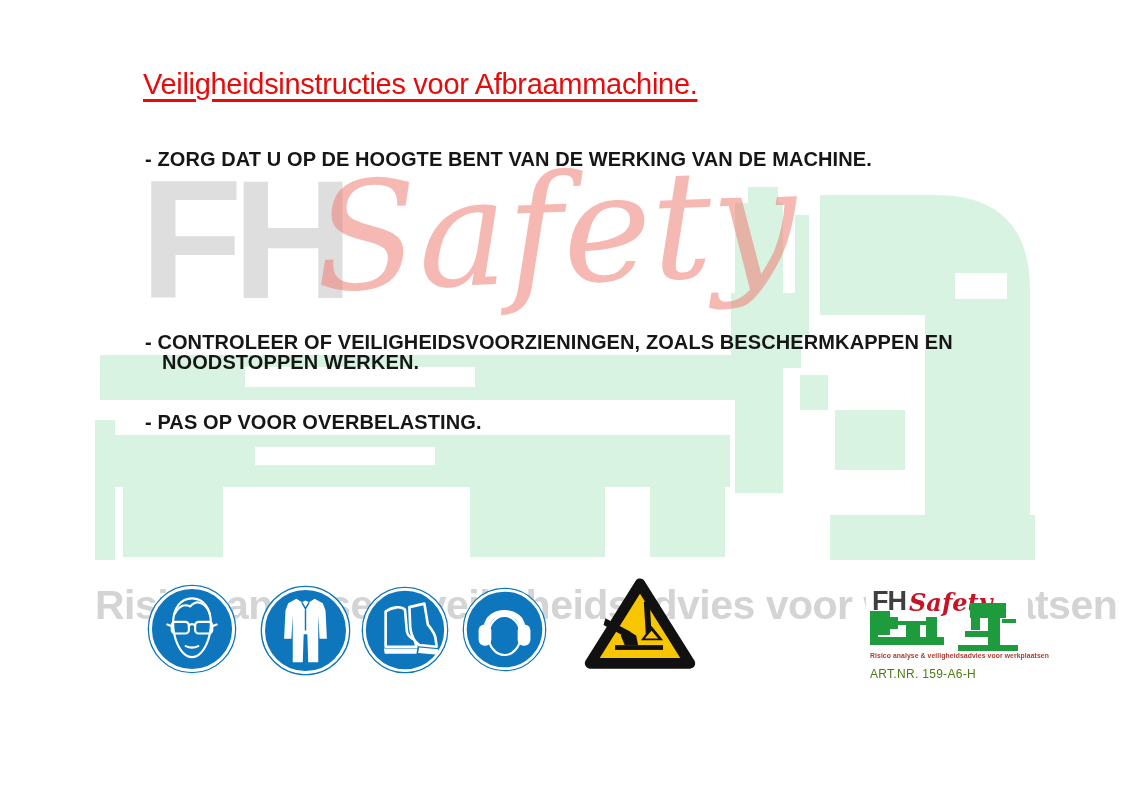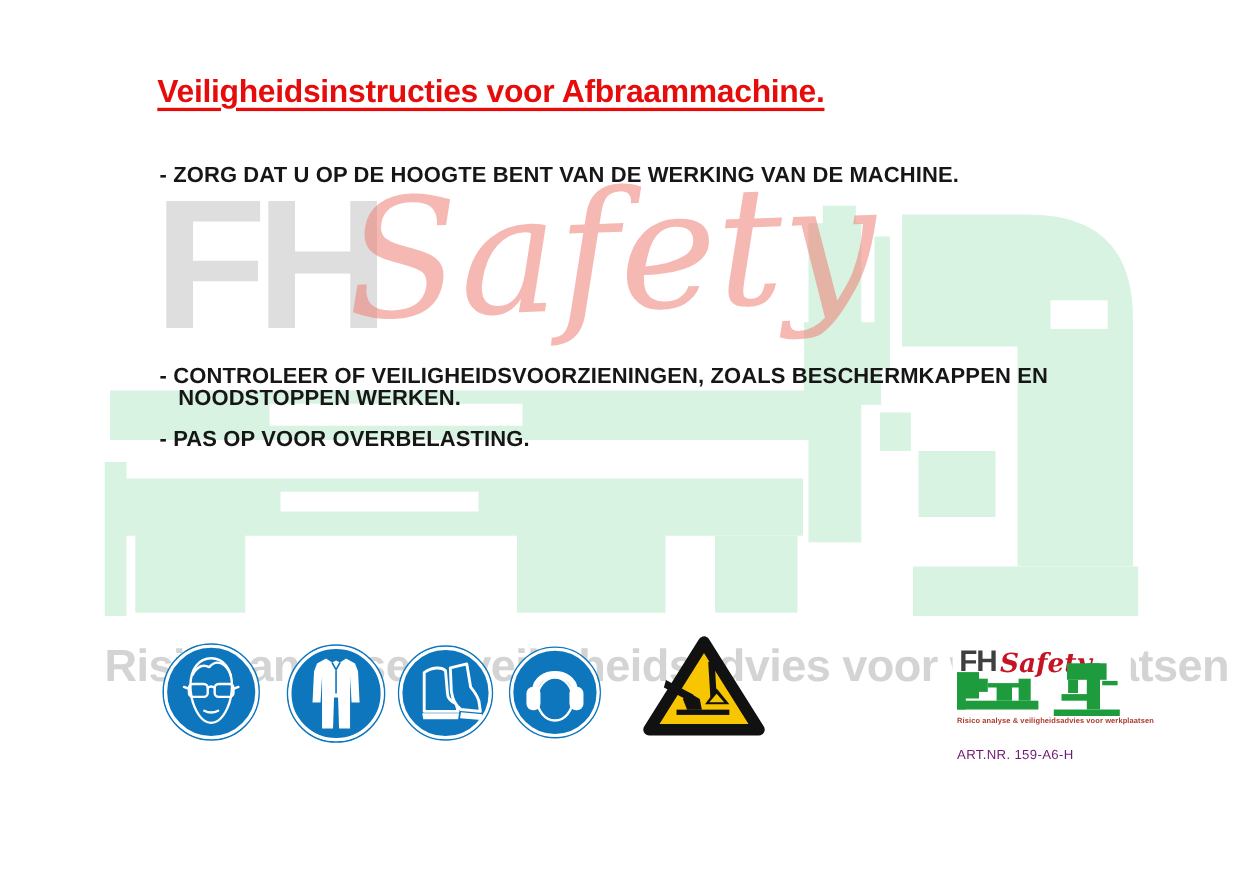--- a/index.html
+++ b/index.html
@@ -21,21 +21,21 @@
     transform:rotate(-2deg);
   }
   .wm-bottom{
     position:absolute;left:95px;top:582px;z-index:1;
     font-size:41px;font-weight:bold;color:#d4d4d4;white-space:nowrap;
     letter-spacing:-0.5px;
   }
   
   .title{
     position:absolute;left:143px;top:68px;z-index:2;margin:0;
-    font-size:29px;font-weight:bold;color:#e60c0c;
+    font-size:29px;font-weight:normal;color:#e60c0c;
     text-decoration:underline;text-decoration-thickness:3px;text-underline-offset:5px;
     letter-spacing:-0.3px;white-space:nowrap;
   }
   .ins{
     position:absolute;left:145px;z-index:2;width:810px;
     font-size:20px;font-weight:bold;color:#161616;line-height:20px;
     white-space:pre-wrap;letter-spacing:0.1px;
   }
   
   .picto{position:absolute;z-index:2;}
@@ -51,21 +51,21 @@
   .logo-safety{
     font-family:"DejaVu Serif",serif;font-style:italic;font-weight:bold;
     font-size:24px;color:#c41425;margin-left:3px;
   }
   .logo-machines{display:block;margin-top:-14px;}
   .logo-tagline{
     font-size:6.8px;font-weight:bold;color:#b03a2e;white-space:nowrap;
     margin-top:1px;letter-spacing:0.1px;
   }
   .logo-artnr{
-    font-size:12px;color:#701a75;margin-top:20px;letter-spacing:0.3px;
+    font-size:12px;color:#4d7c0f;margin-top:8px;letter-spacing:0.3px;
   }
 </style>
 </head>
 <body>
 
 <div class="page">
 
   <svg class="wm-machine" width="940" height="385" viewBox="0 0 940 385">
     <g fill="#d9f3e2">
 
@@ -106,21 +106,21 @@
 
   <div class="wm-safety">Safety</div>
 
   <div class="wm-bottom">Risico analyse &amp; veiligheidsadvies voor werkplaatsen</div>
 
   <h1 class="title">Veiligheidsinstructies voor Afbraammachine.</h1>
 
   <div class="ins" style="top:149px">- ZORG DAT U OP DE HOOGTE BENT VAN DE WERKING VAN DE MACHINE.</div>
   <div class="ins" style="top:332px">- CONTROLEER OF VEILIGHEIDSVOORZIENINGEN, ZOALS BESCHERMKAPPEN EN
    NOODSTOPPEN WERKEN.</div>
-  <div class="ins" style="top:389px">- PAS OP VOOR OVERBELASTING.</div>
+  <div class="ins" style="top:412px">- PAS OP VOOR OVERBELASTING.</div>
 
   <svg class="picto" style="left:147px;top:584px" width="90" height="90" viewBox="0 0 100 100">
     <circle cx="50" cy="50" r="48.5" fill="none" stroke="#0e76bc" stroke-width="1.5"></circle>
     <circle cx="50" cy="50" r="46" fill="#0e76bc" stroke="#ffffff" stroke-width="3"></circle>
     <g stroke="#ffffff" stroke-width="2.4" fill="none" stroke-linecap="round" stroke-linejoin="round">
       <path d="M29,44 C29,26 38,16 50,16 C62,16 71,26 71,44 C71,60 64,74 57,79 C53,82 47,82 43,79 C36,74 29,60 29,44 Z"></path>
       <path d="M31,33 Q38,20 48,25 Q55,17 63,23 Q68,27 70,34"></path>
       <rect x="27.5" y="42" width="19" height="13" rx="4"></rect>
       <rect x="53.5" y="42" width="19" height="13" rx="4"></rect>
       <path d="M46.5,46 Q50,43 53.5,46"></path>

